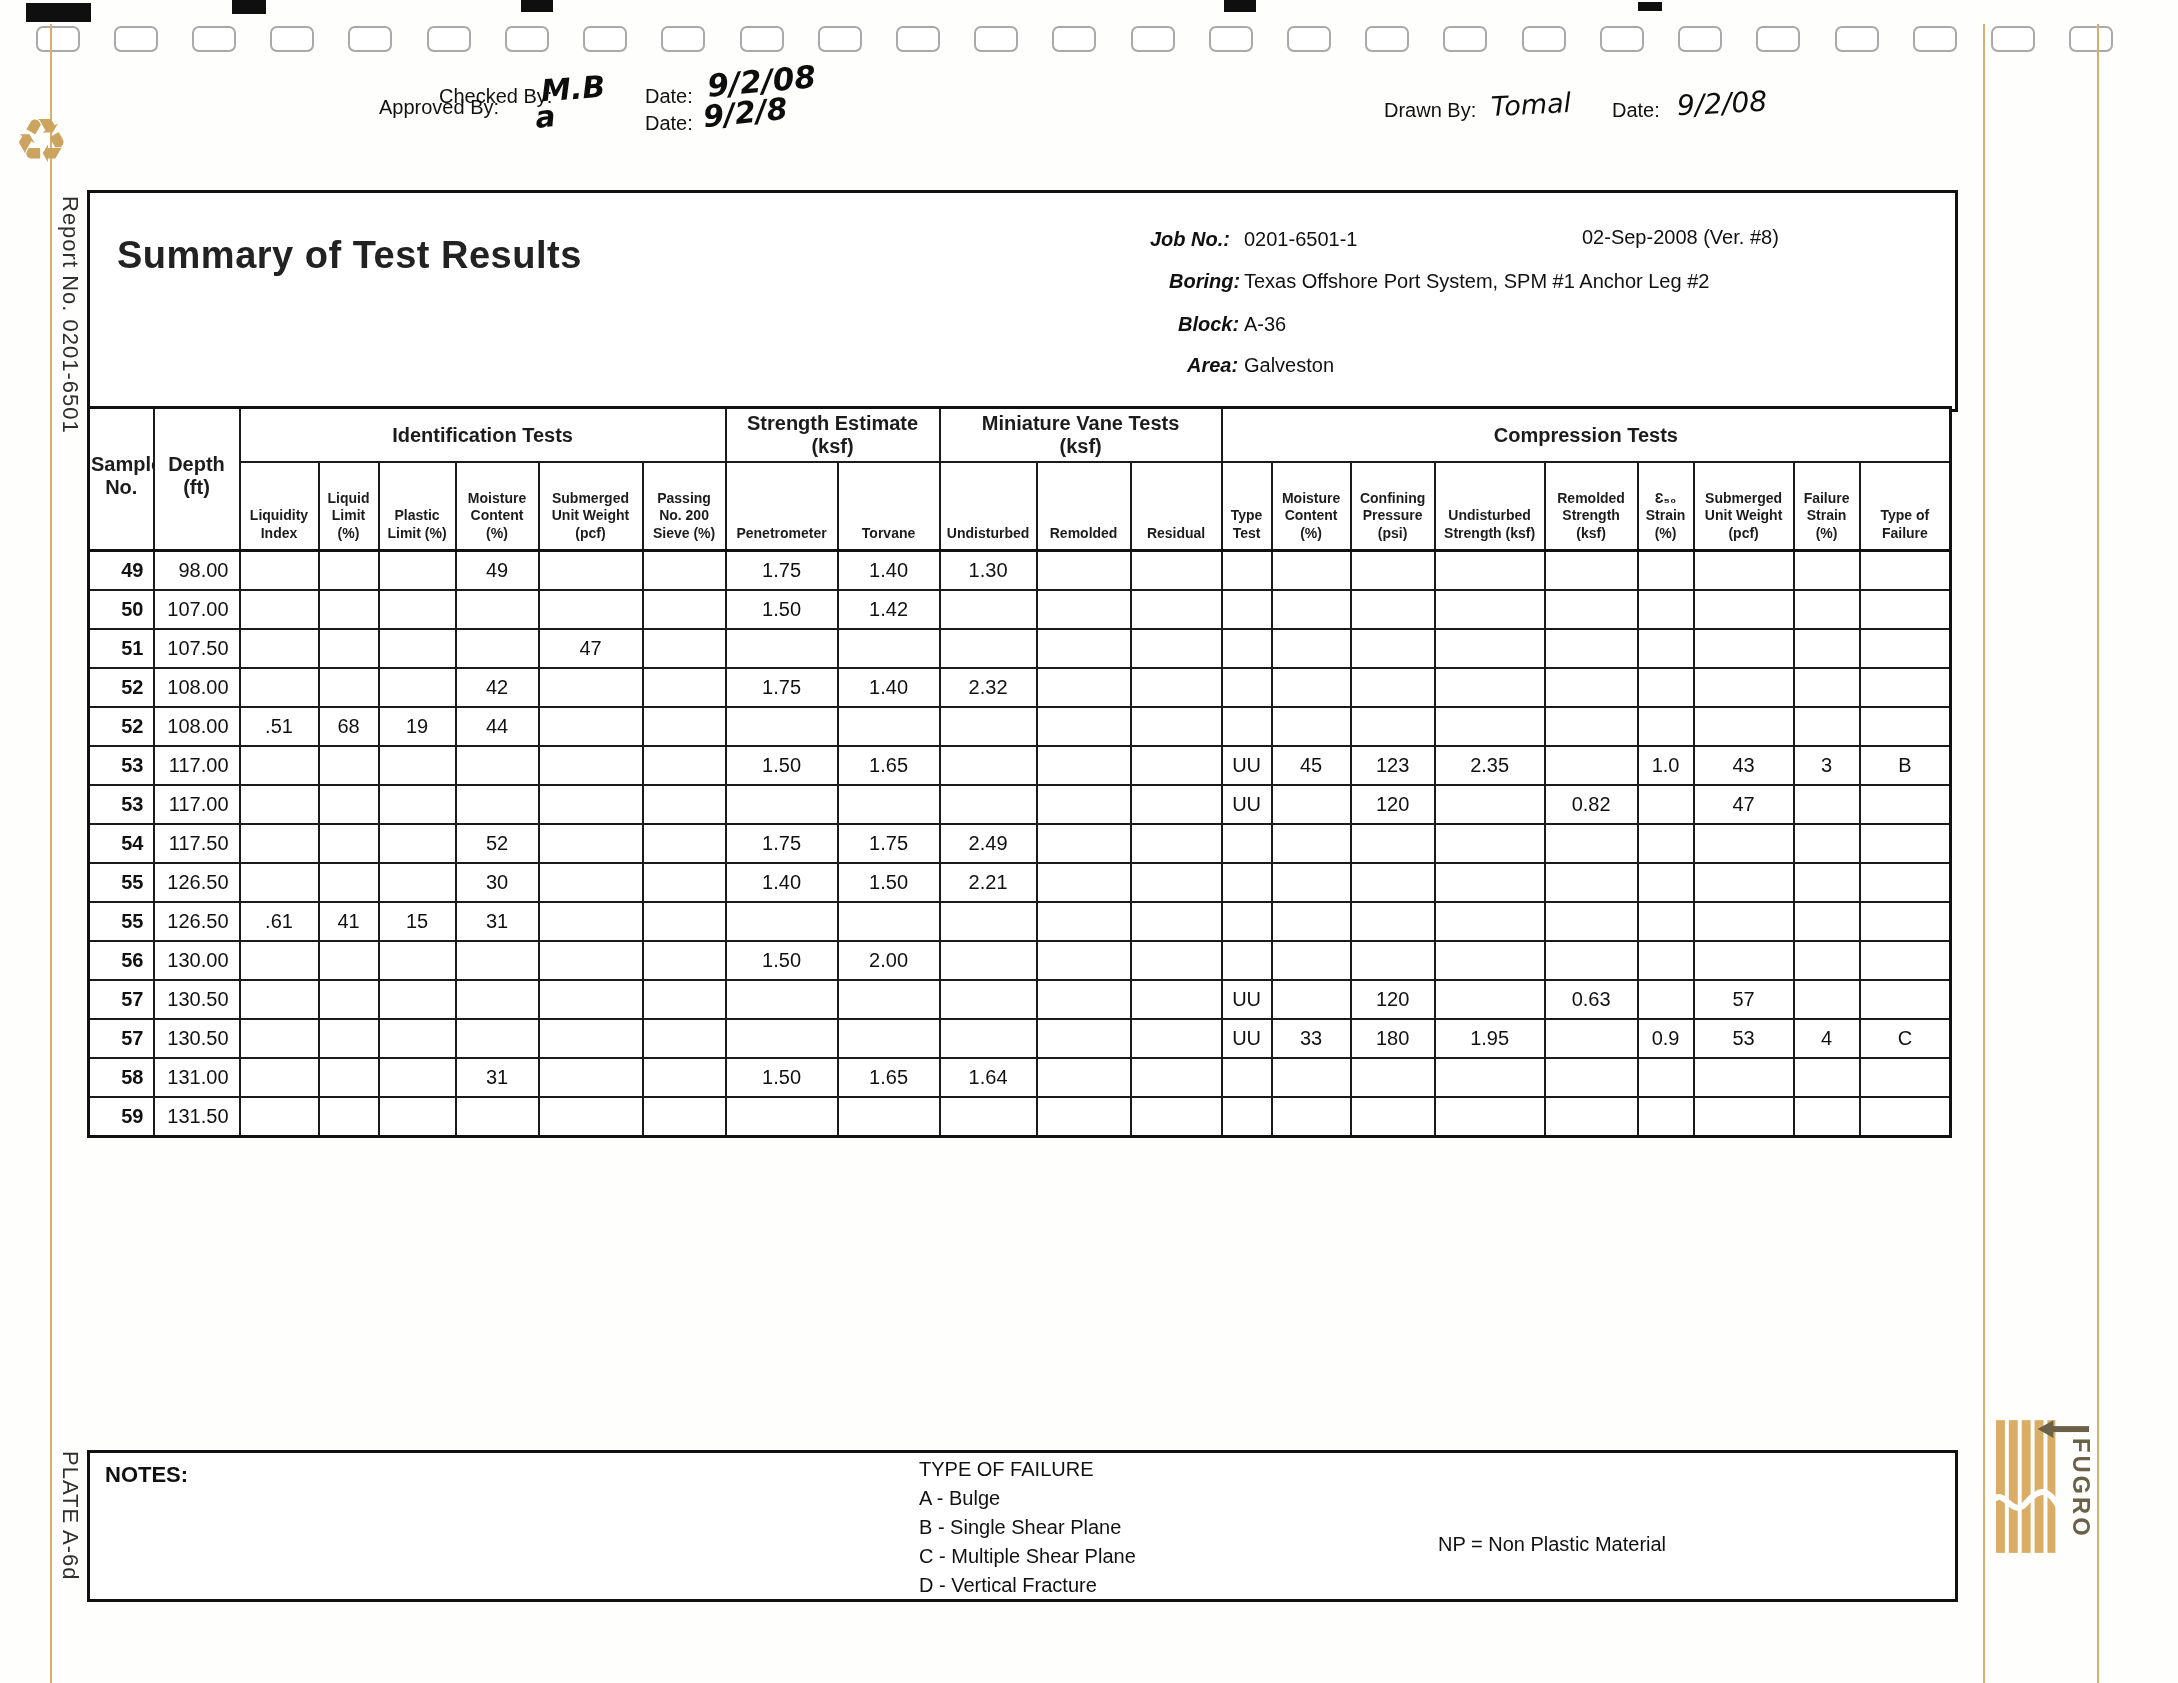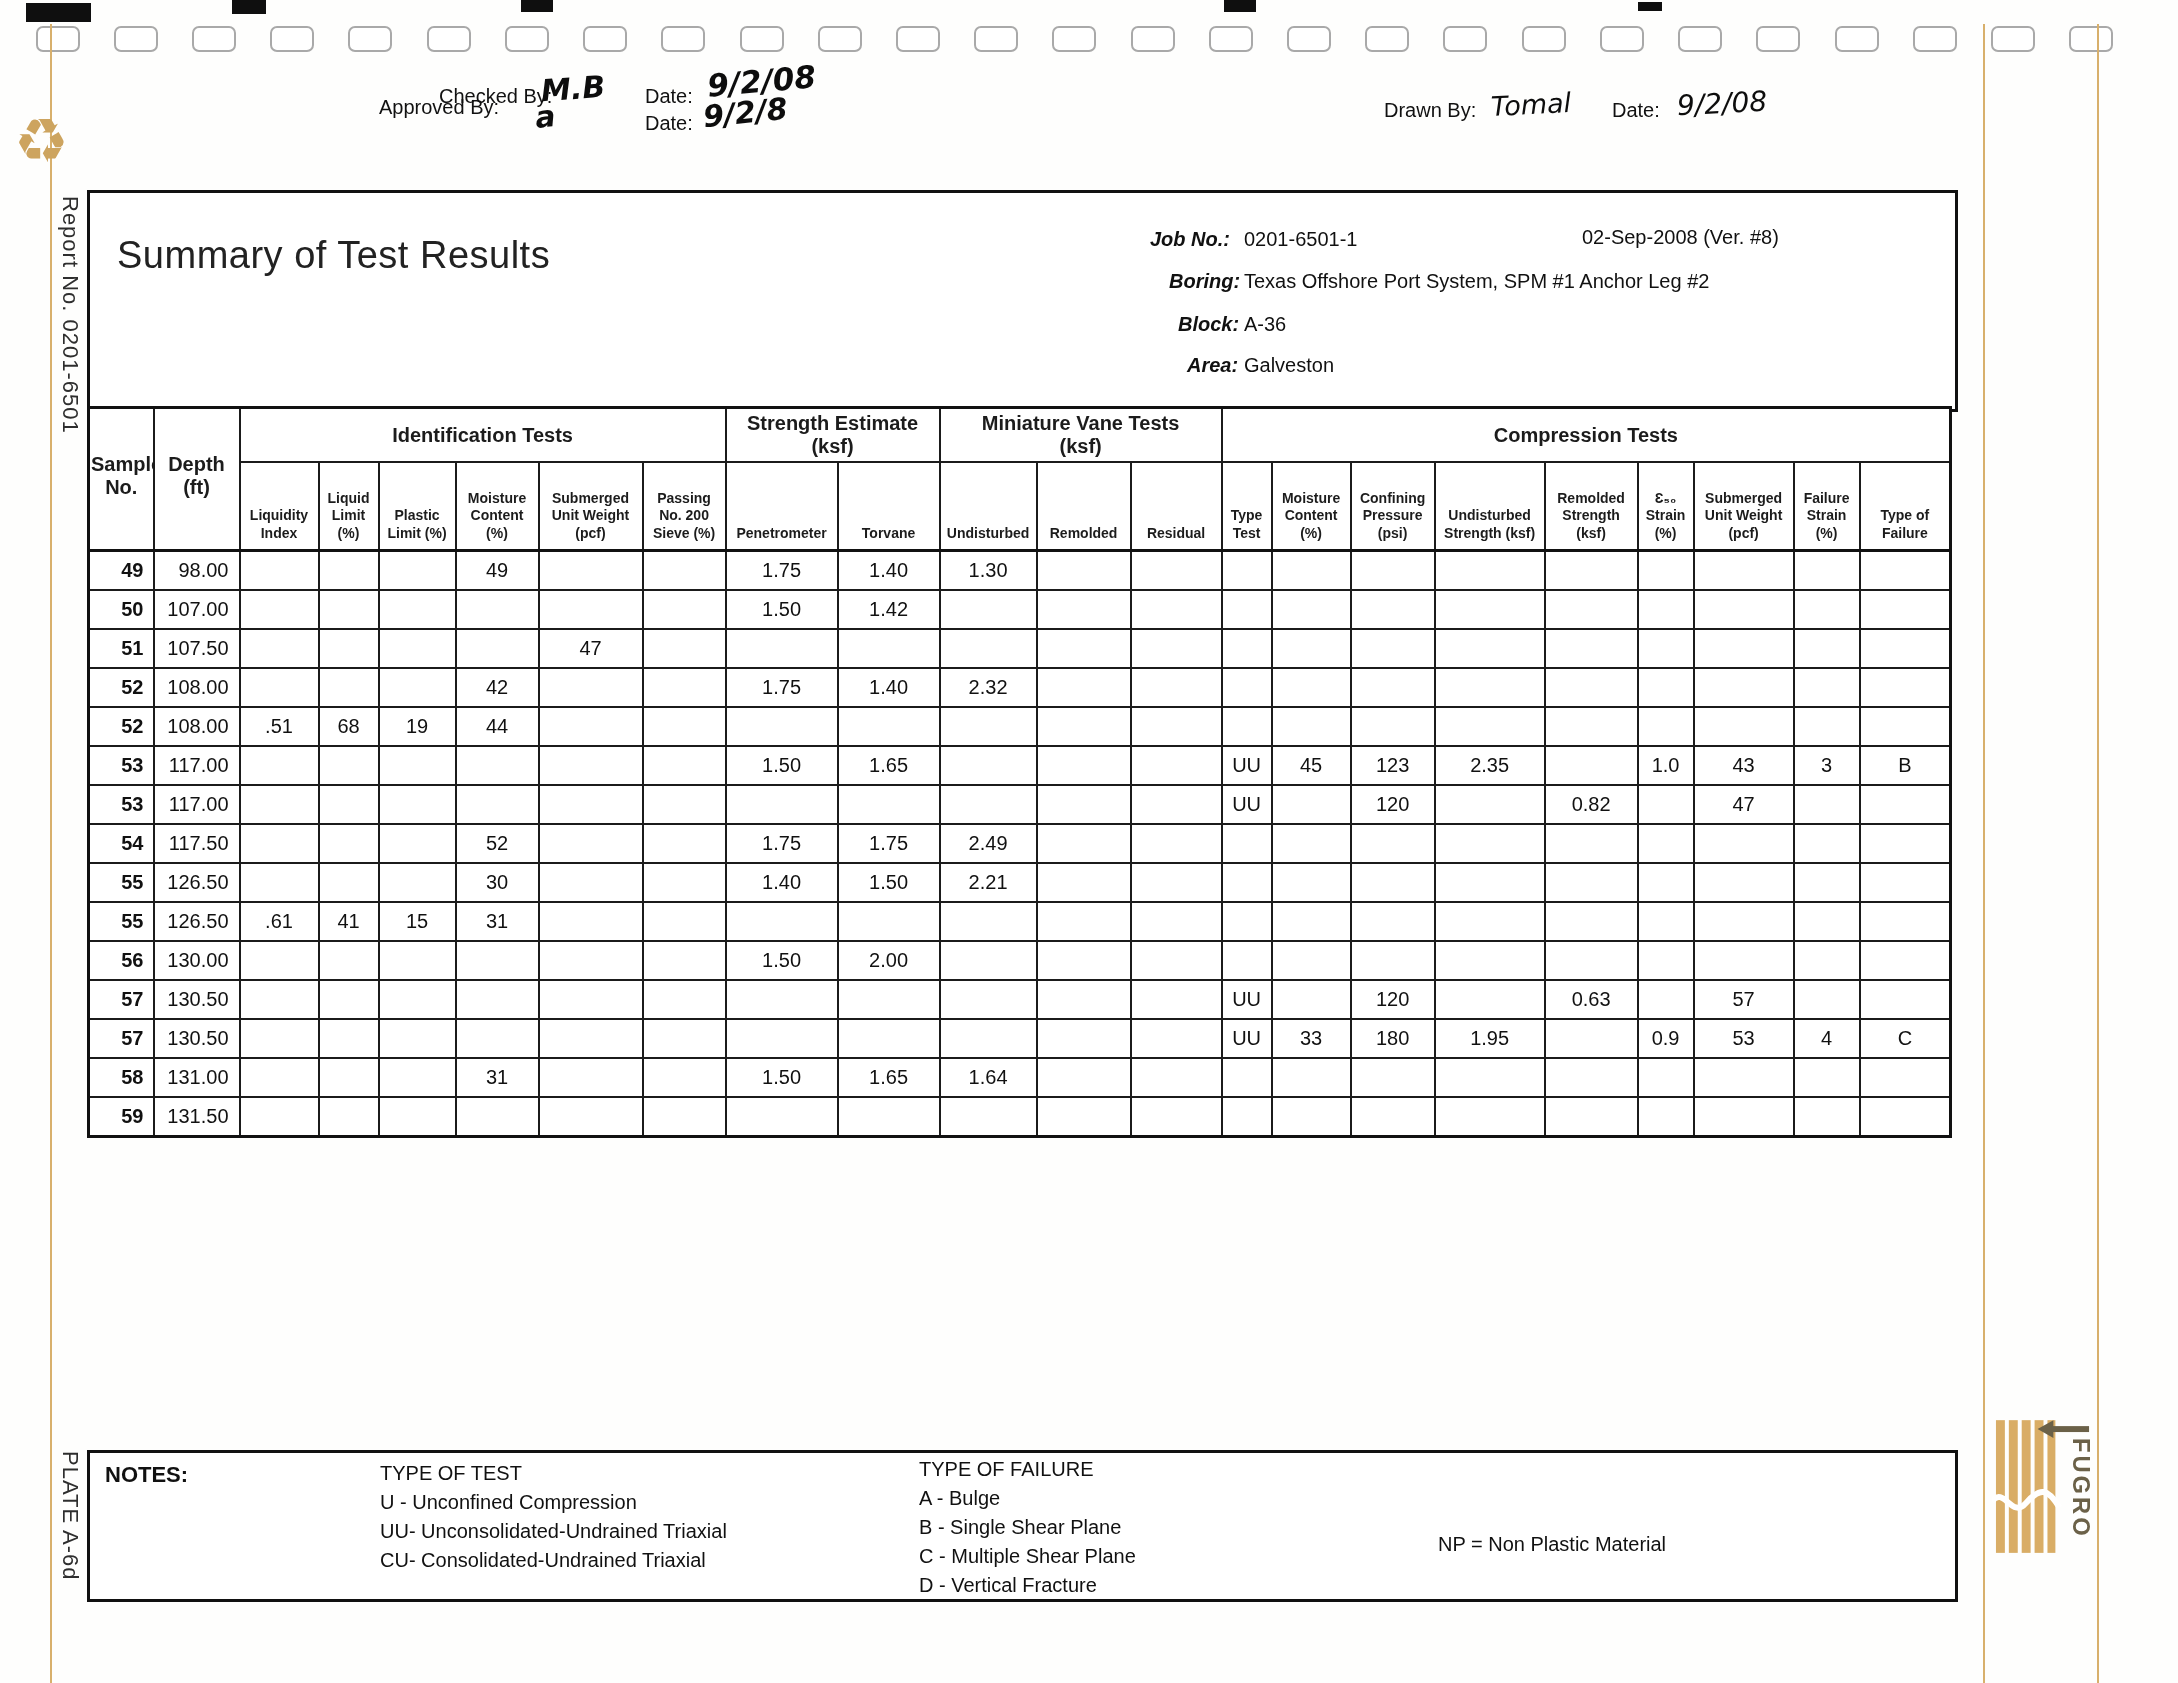--- a/index.html
+++ b/index.html
@@ -17,21 +17,21 @@
          font-size:22px;letter-spacing:1px;color:#2e2e2e;}
   .recycle{position:absolute;font-size:61px;color:#cda45f;line-height:1;}
 
   
   .lab{position:absolute;font-size:20px;color:#111;}
   .hand{position:absolute;font-family:"DejaVu Sans",sans-serif;font-style:italic;font-weight:bold;
         color:#0d0d0d;white-space:nowrap;}
 
   
   .hdrbox{position:absolute;left:87px;top:190px;width:1865px;height:216px;border:3px solid #111;background:#fff;}
-  .title{position:absolute;left:117px;top:234px;font-size:38px;font-weight:normal;color:#222;letter-spacing:0.5px;}
+  .title{position:absolute;left:117px;top:234px;font-size:38px;font-weight:bold;color:#222;letter-spacing:0.5px;}
   .jlab{position:absolute;font-size:20px;font-weight:bold;color:#111;font-style:italic;}
   .jval{position:absolute;font-size:20px;color:#111;white-space:nowrap;}
 
   
   table.results{position:absolute;left:87px;top:406px;border-collapse:collapse;table-layout:fixed;
                 width:1865px;border:3px solid #111;background:#fff;}
   .results th,.results td{border:2px solid #1b1b1b;overflow:hidden;}
   .results thead tr.group th{height:50px;font-size:20px;font-weight:bold;text-align:center;
                              vertical-align:middle;white-space:pre-line;line-height:1.15;}
   .results thead th.span2{vertical-align:bottom;font-size:15px;padding-bottom:8px;}
@@ -551,26 +551,20 @@
           <td class="c19"></td>
           <td class="c20"></td>
           <td class="c21"></td>
         </tr>
       </tbody>
   </table>
 
   <div class="notesbox"></div>
   <div class="ntitle" style="left:105px;top:1462px;">NOTES:</div>
 
-  <div class="ncol" style="left:380px;top:1459px;">
-    <div class="nline">TYPE OF TEST</div>
-    <div class="nline">U  - Unconfined Compression</div>
-    <div class="nline">UU- Unconsolidated-Undrained Triaxial</div>
-    <div class="nline">CU- Consolidated-Undrained Triaxial</div>
-  </div>
 
   <div class="ncol" style="left:919px;top:1455px;">
     <div class="nline">TYPE OF FAILURE</div>
     <div class="nline">A - Bulge</div>
     <div class="nline">B - Single Shear Plane</div>
     <div class="nline">C - Multiple Shear Plane</div>
     <div class="nline">D - Vertical Fracture</div>
   </div>
 
   <div class="pnote" style="left:1438px;top:1531px;">NP = Non Plastic Material</div>

